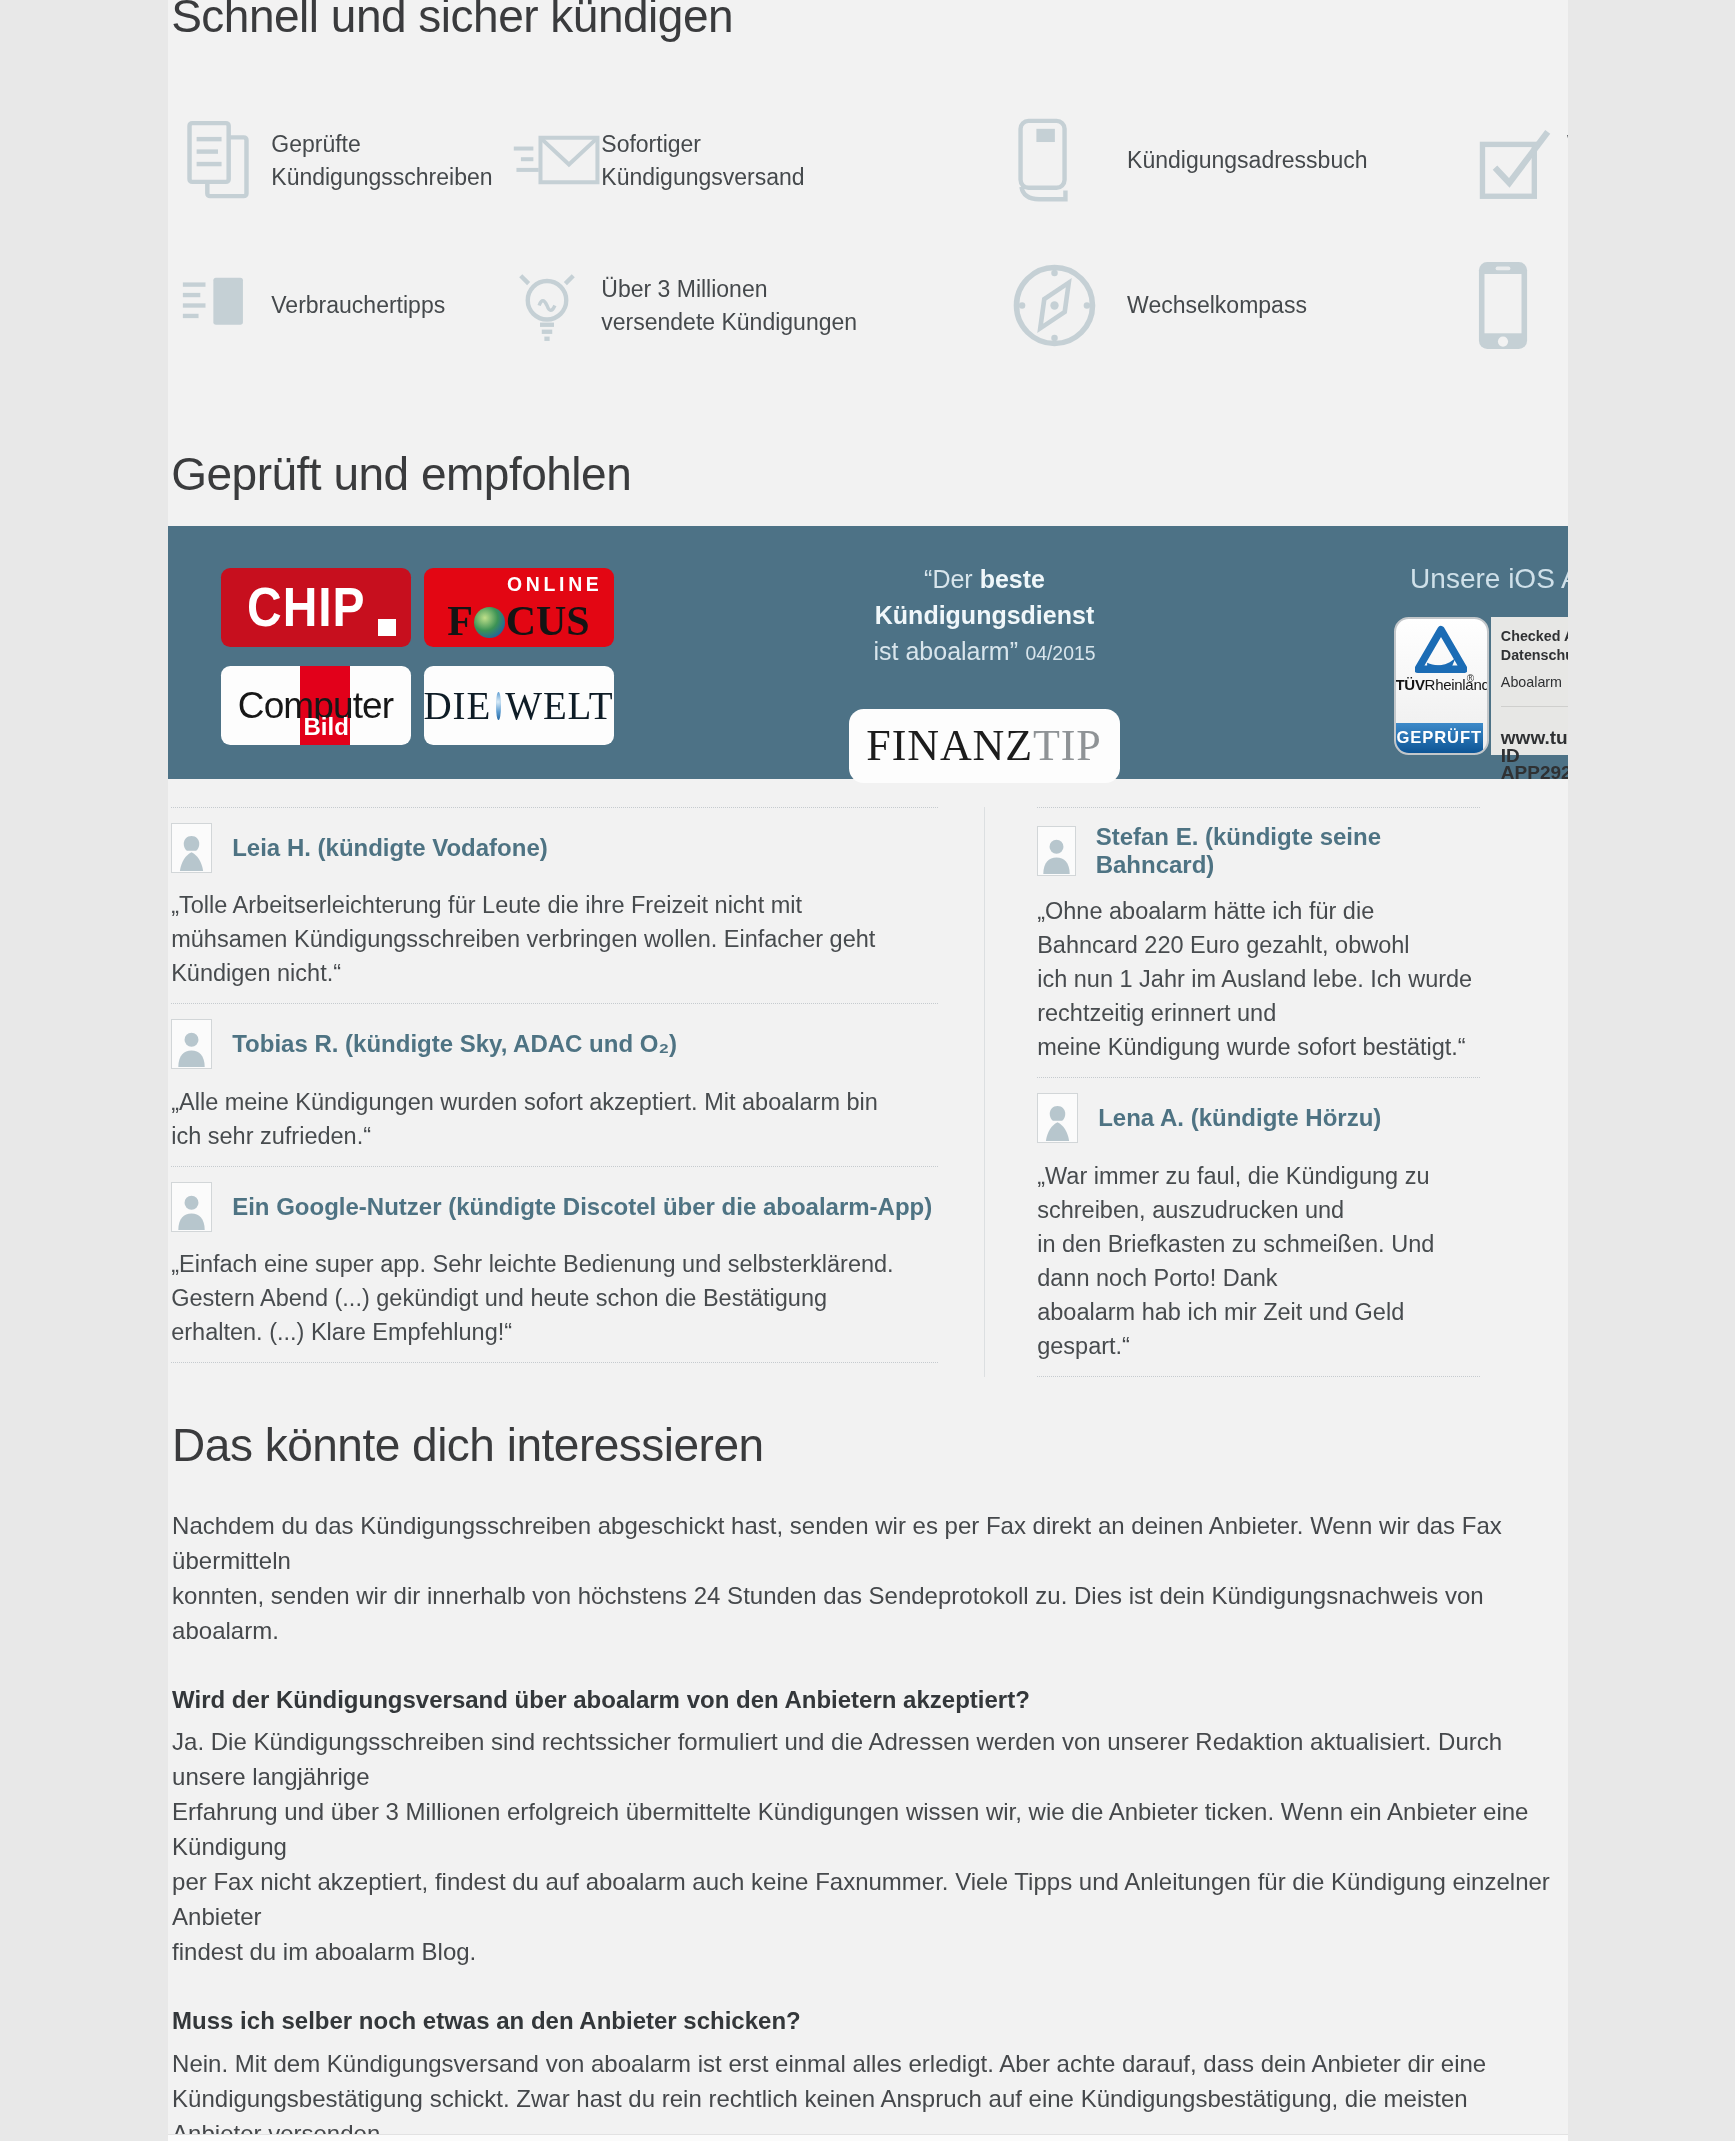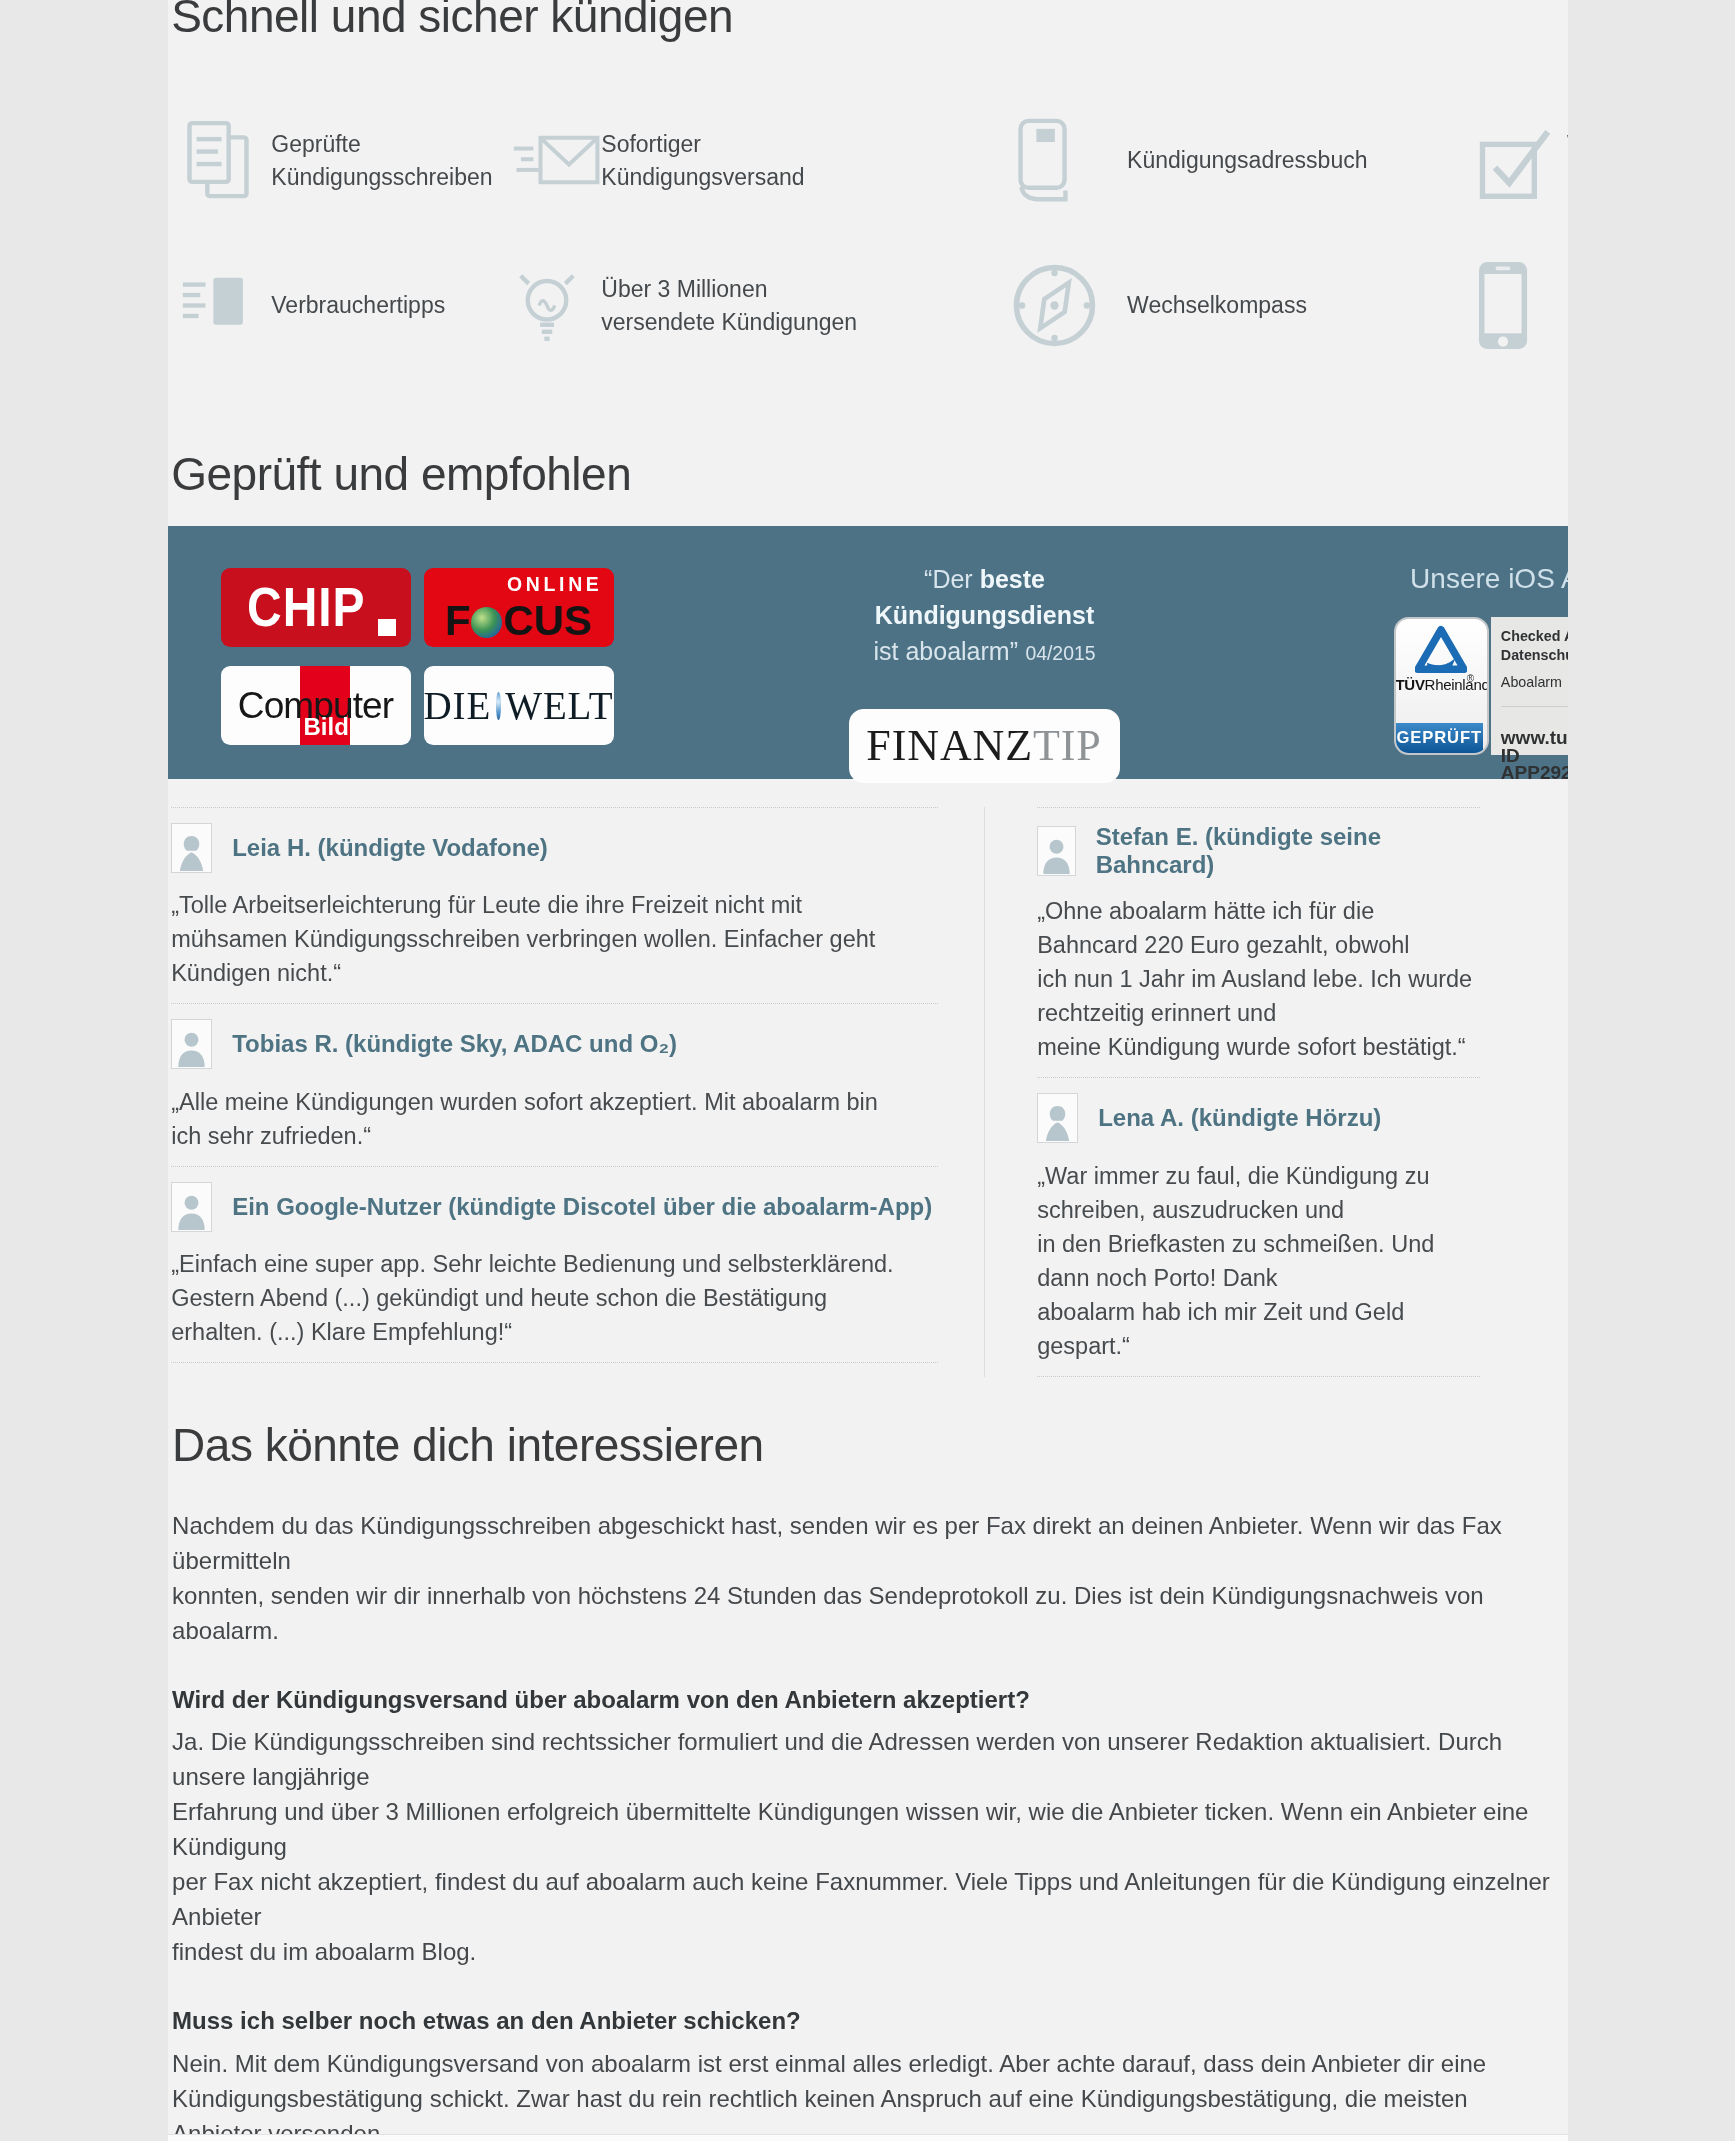--- a/index.html
+++ b/index.html
@@ -33,21 +33,21 @@
   .banner-logos {
     position:absolute; left:53px; top:42px;
     display:grid; grid-template-columns:190px 190px; grid-auto-rows:79px; gap:19.4px 13px;
   }
   .logo { border-radius:9.2px; display:flex; align-items:center; justify-content:center; position:relative; overflow:hidden; }
   .logo-chip { background:#c70f1e; }
   .logo-chip .chip-word { color:#fff; font-weight:800; font-size:48px; letter-spacing:0.9px; transform:scaleY(1.15); margin-right:18.5px; }
   .logo-chip .chip-dot { position:absolute; right:14.8px; bottom:11px; width:17.5px; height:17.5px; background:#fff; }
   .logo-focus { background:#e30613; flex-direction:column; justify-content:flex-end; padding-bottom:5.5px; box-sizing:border-box; }
   .focus-online { position:absolute; top:4.6px; right:11px; color:#fff; font-weight:700; font-size:19.4px; letter-spacing:3.7px; }
-  .focus-word { font-family:Liberation Sans, sans-serif; font-weight:700; font-size:42px; color:#141414; line-height:42px; }
+  .focus-word { font-family:Liberation Serif, serif; font-weight:700; font-size:42px; color:#141414; line-height:42px; }
   .focus-globe { display:inline-block; width:31px; height:31px; border-radius:50%; vertical-align:-3.7px; margin:0 0.9px;
     background:radial-gradient(circle at 35% 35%, #bfe08a, #3c9355 45%, #1e5fa6 82%); }
   .logo-cb { background:#fdfdfd; }
   .cb-ribbon { position:absolute; left:79px; top:0; width:50px; height:100%; background:#e2001a; }
   .cb-word { position:relative; font-weight:400; font-size:37px; color:#171717; letter-spacing:-0.9px; }
   .cb-bild { position:absolute; left:83px; bottom:4.6px; color:#fff; font-weight:800; font-size:24px; }
   .logo-welt { background:#fdfdfd; font-family:"Liberation Serif","DejaVu Serif",serif; font-size:39px; color:#0e1c26; letter-spacing:0.9px; }
   .welt-globe { display:inline-block; width:28px; height:28px; border-radius:50%; margin:0 4.6px; vertical-align:-1.8px;
     background:radial-gradient(circle at 40% 35%, #d9ebf7, #5b9bd0 55%, #27679f); }
   .banner-quote { position:absolute; left:637px; top:35px; width:360px; text-align:center;

